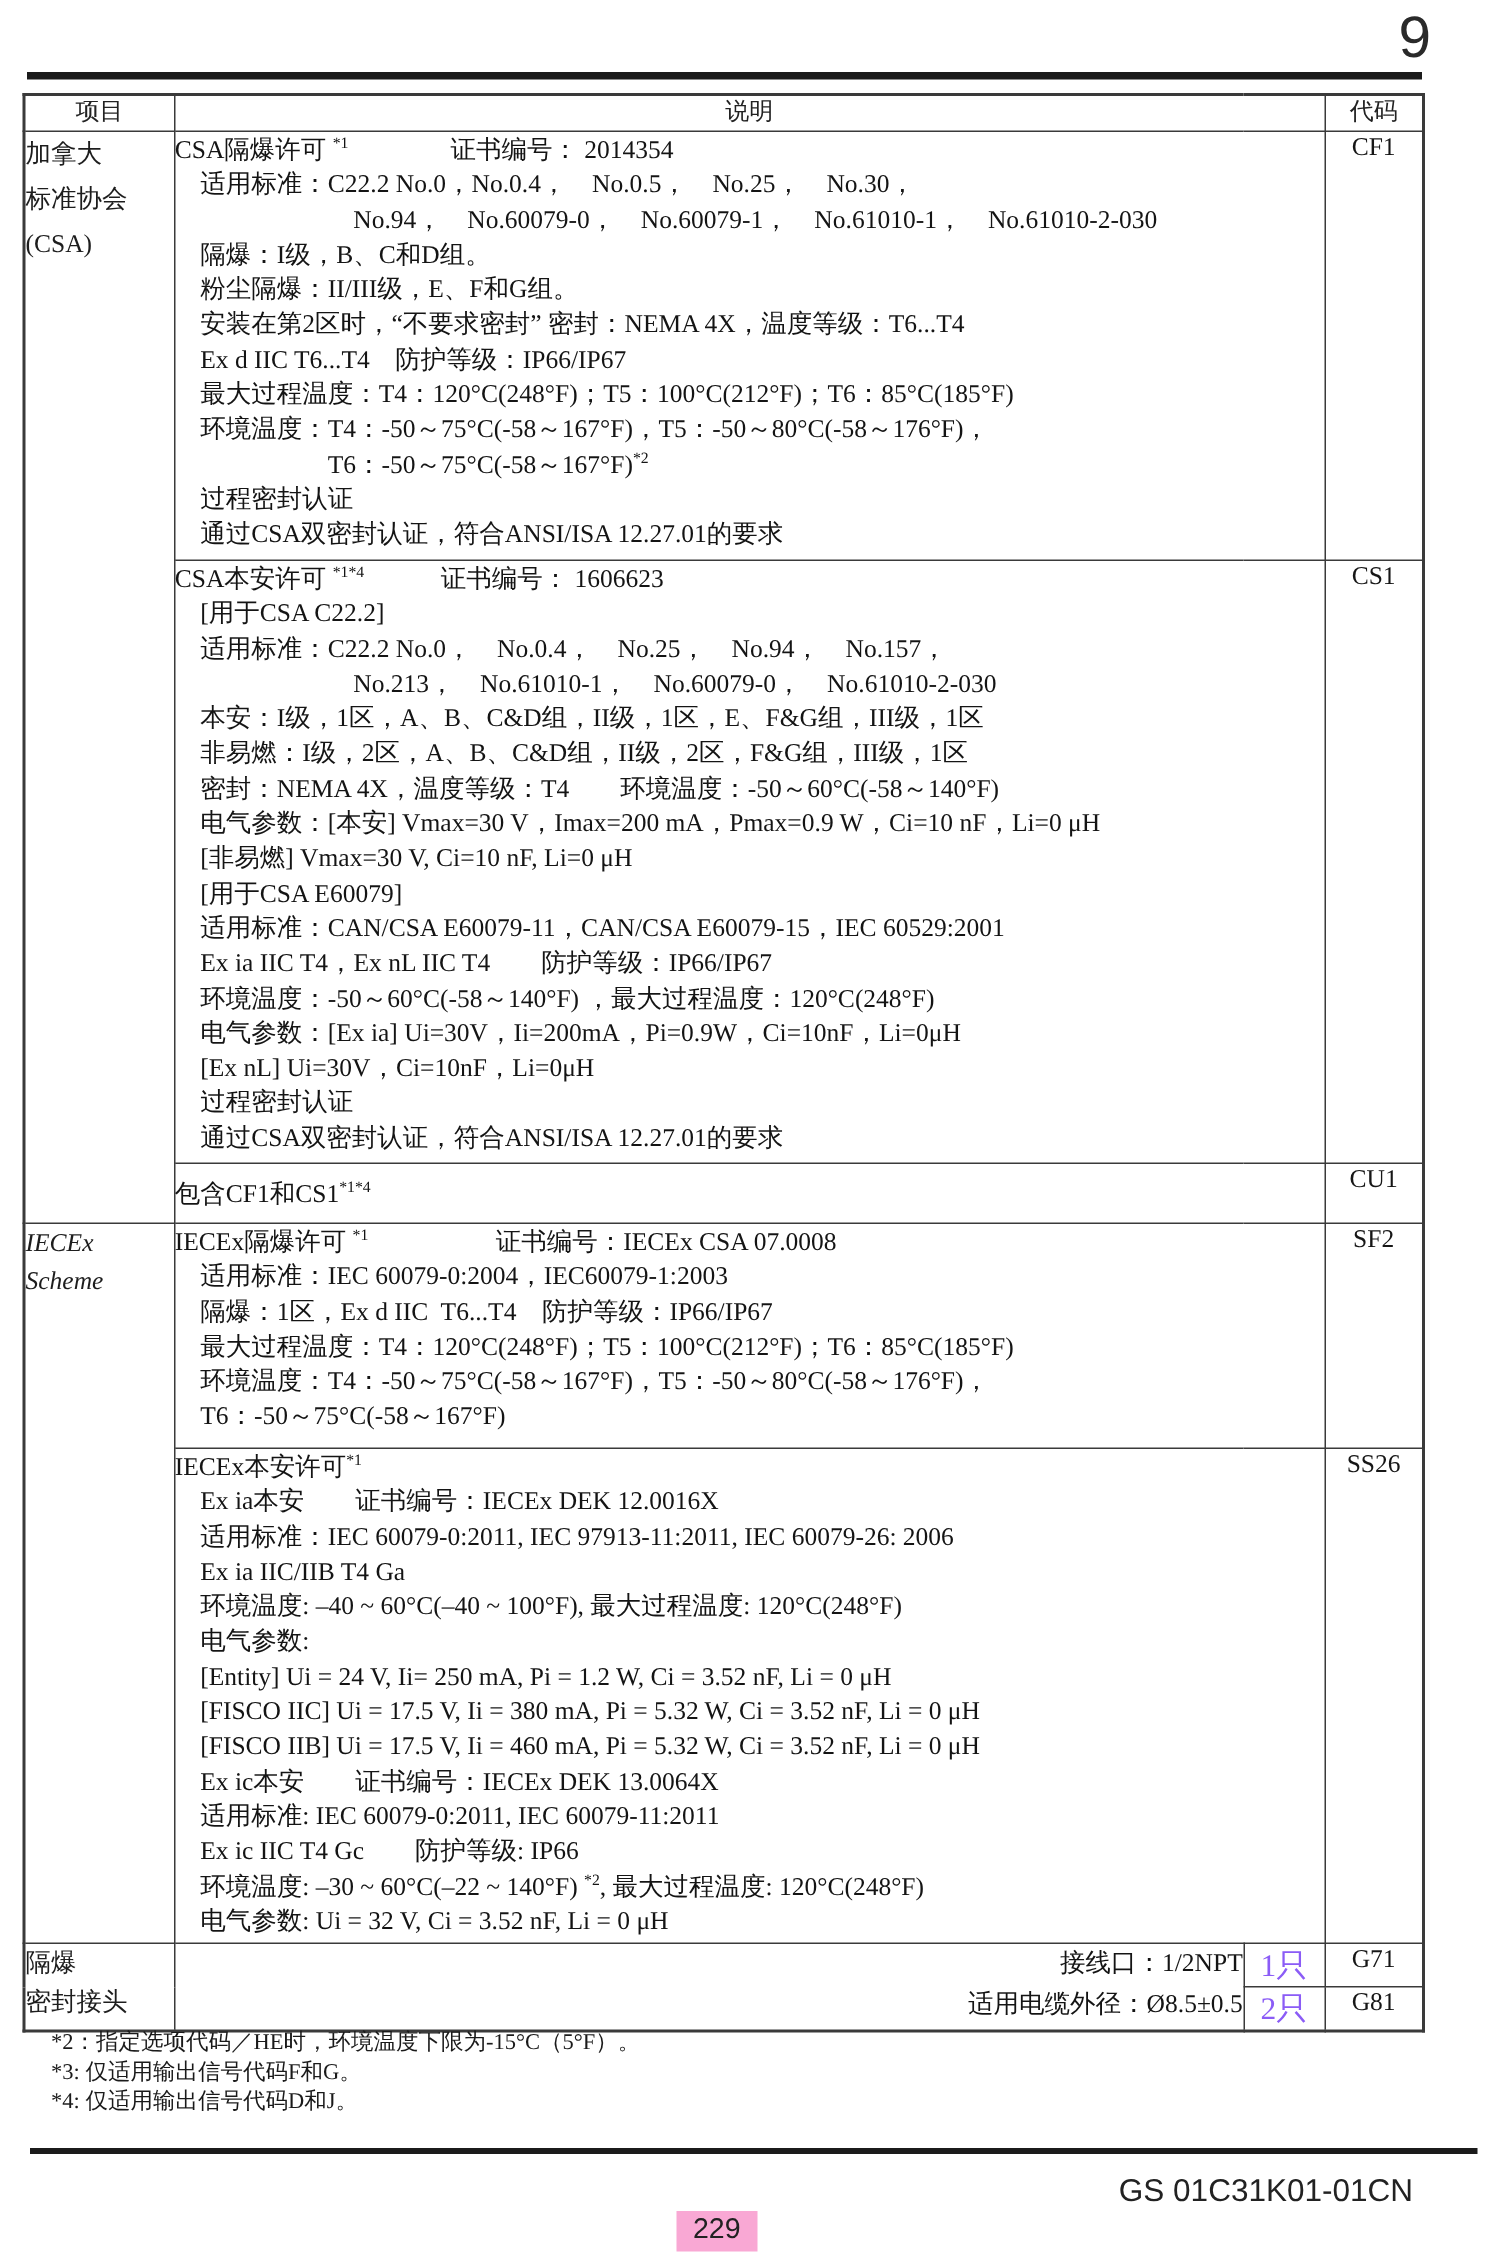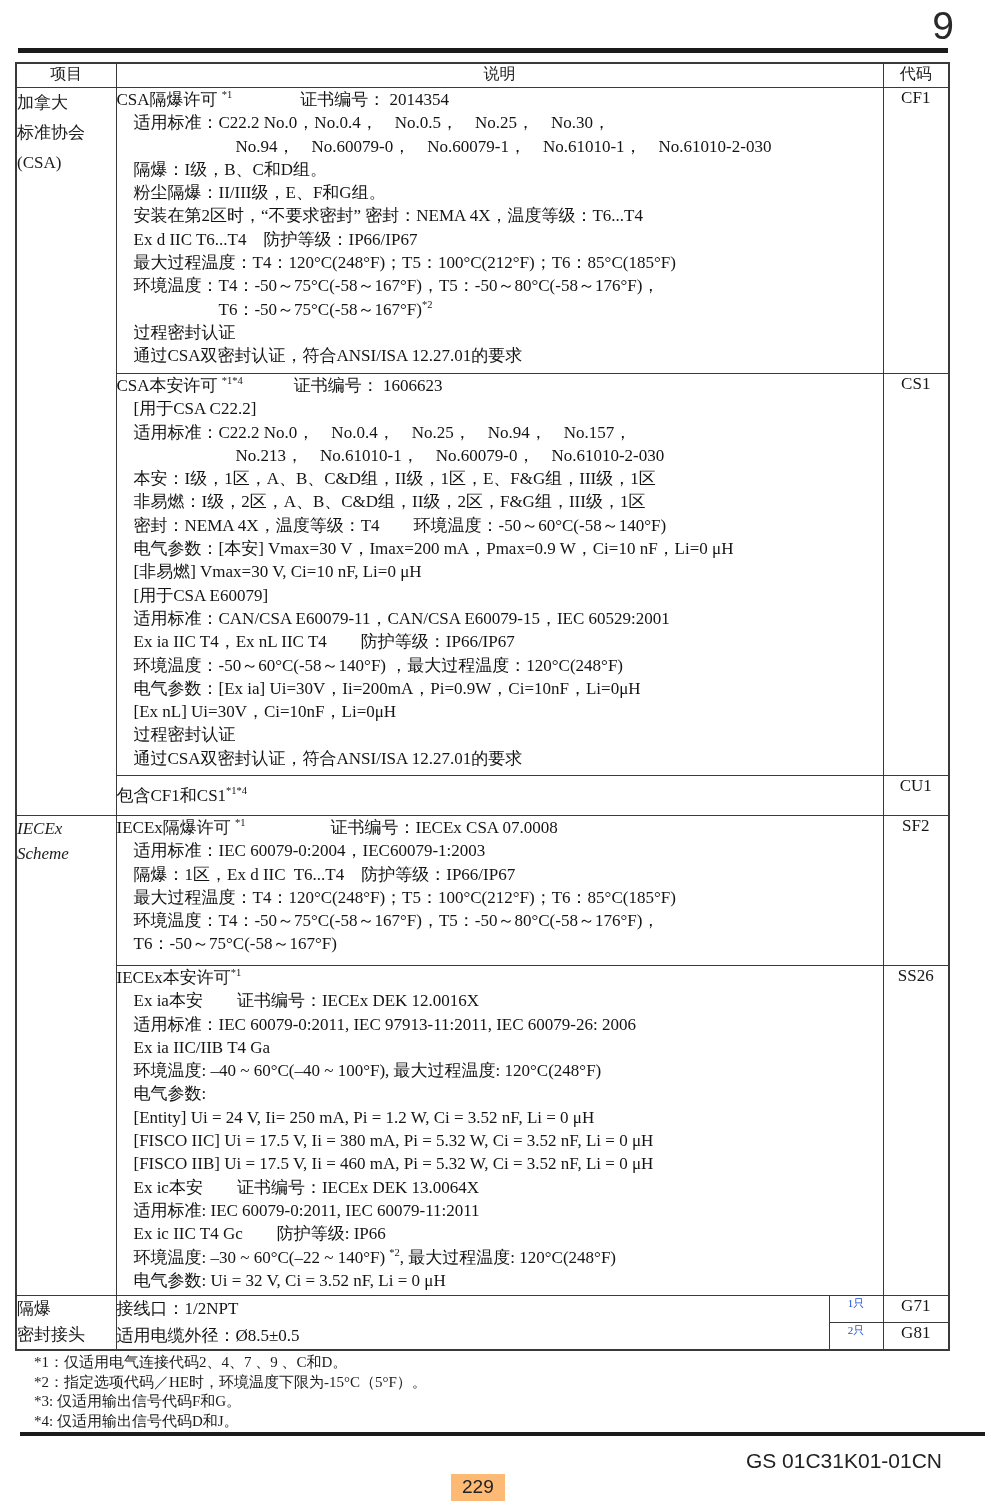--- a/index.html
+++ b/index.html
@@ -40,43 +40,43 @@
     font-size:17px;padding:3px 4px 2px 4px;color:#141414;
   }
   td.desc .tline{line-height:23.3px;white-space:pre-wrap;}
   td.desc sup, td.item-cell sup{
     font-size:10.5px;vertical-align:super;line-height:0;
   }
   td.code-cell{
     text-align:center;vertical-align:middle;font-size:17px;color:#161616;
   }
   td.qty-cell{
-    text-align:center;vertical-align:middle;font-size:11px;color:#1d4ed8;
+    text-align:center;vertical-align:middle;font-size:21px;color:#8b5cf6;
   }
   tr.r-cf1{height:286px;}
   tr.r-cs1{height:402px;}
   tr.r-cu1{height:40px;}
   tr.r-cu1 td.desc{vertical-align:middle;padding-top:0;}
   tr.r-sf2{height:150px;}
   tr.r-ss26{height:330px;}
   tr.r-g71{height:27px;}
   tr.r-g81{height:27px;}
-  td.desc-gland{vertical-align:top;padding-top:1px;}
+  td.desc-gland{vertical-align:top;padding-top:1px;text-align:right;}
   td.desc-gland .tline{line-height:26.5px;}
   .footnotes{
     position:absolute;top:1353px;left:34px;font-size:15px;color:#1a1a1a;
   }
   .footnotes .fline{line-height:19.5px;white-space:pre-wrap;}
   .doc-number{
     position:absolute;top:1449px;right:58px;
     font-family:"Liberation Sans","DejaVu Sans",sans-serif;
     font-size:21px;color:#222;
   }
   .page-num-bottom{
-    position:absolute;top:1474px;left:451px;background:#fdba74;
+    position:absolute;top:1474px;left:451px;background:#f9a8d4;
     font-family:"Liberation Sans","DejaVu Sans",sans-serif;
     font-size:19px;color:#222;padding:2px 11px 3px 11px;
   }
 </style>
 </head>
 <body>
 
 <div class="page-num-top">9</div>
 <div class="rule rule-top"></div>
 
@@ -192,21 +192,20 @@
       <td class="code-cell">G71</td>
     </tr>
     <tr class="r-g81">
       <td class="qty-cell">2只</td>
       <td class="code-cell">G81</td>
     </tr>
   </tbody>
 </table>
 
 <div class="footnotes">
-    <div class="fline">*1：仅适用电气连接代码2、4、7 、9 、C和D。</div>
     <div class="fline">*2：指定选项代码／HE时，环境温度下限为-15°C（5°F）。</div>
     <div class="fline">*3: 仅适用输出信号代码F和G。</div>
     <div class="fline">*4: 仅适用输出信号代码D和J。</div>
   </div>
 
 <div class="rule rule-bottom"></div>
 <div class="doc-number">GS 01C31K01-01CN</div>
 <div class="page-num-bottom">229</div>
 
 </body></html>

